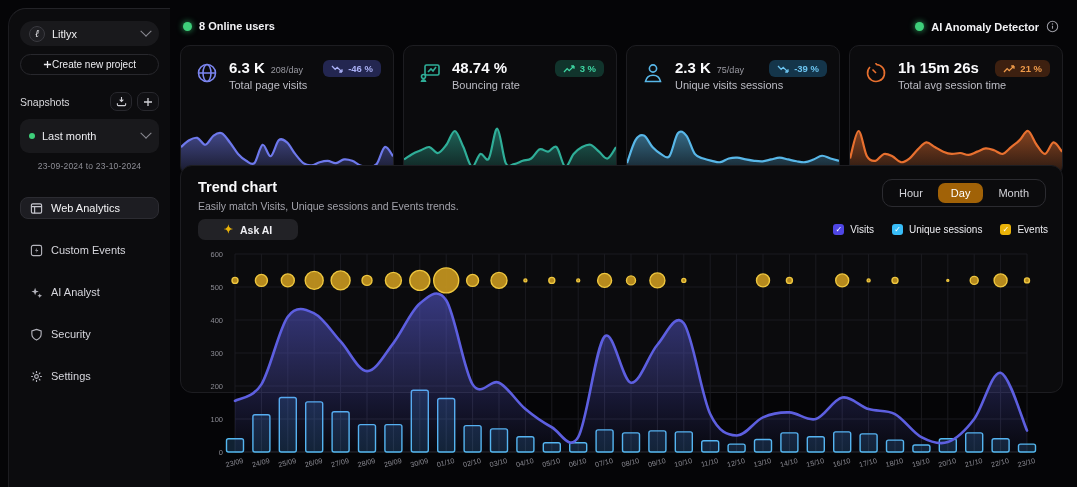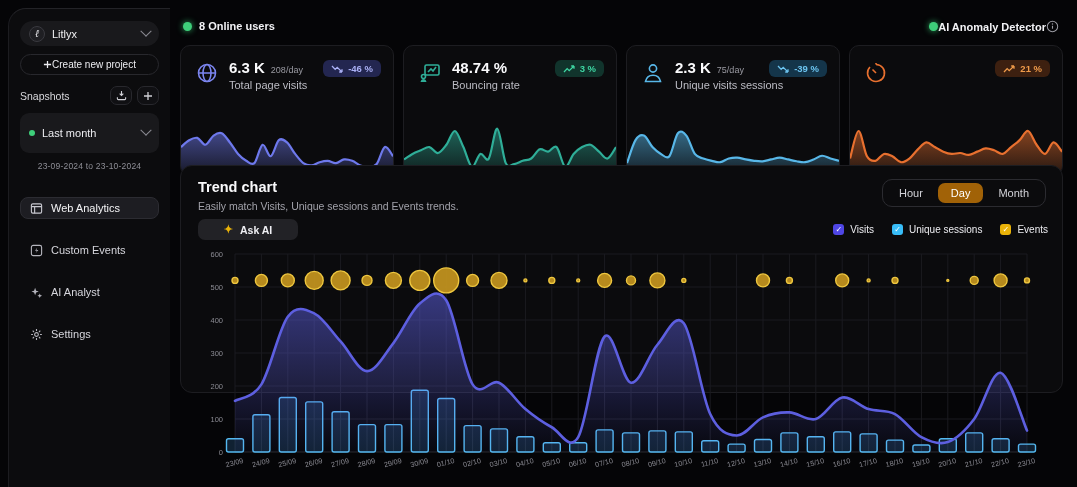--- a/index.html
+++ b/index.html
@@ -13,40 +13,40 @@
     border-left:1px solid #1c1c20; padding:12px 11px; }
   .proj-select { display:flex; align-items:center; gap:7px; height:25px; background:#19191c;
     border-radius:13px; padding:0 9px; cursor:pointer; }
   .proj-logo { width:16px; height:16px; border-radius:50%; background:#1f1f23; border:1px solid #3a3a40;
     color:#e8e8ec; font-size:10px; display:flex; align-items:center; justify-content:center; font-style:italic; }
   .proj-name { font-size:11px; color:#f0f0f2; flex:1; }
   .chev { width:8px; height:8px; border-right:1.5px solid #8a8a92; border-bottom:1.5px solid #8a8a92;
     transform:rotate(45deg) translate(-2px,-2px); }
   .create-btn { margin-top:8px; height:21px; border:1px solid #28282d; border-radius:11px;
     display:flex; align-items:center; justify-content:center; color:#ececf0; font-size:10px; cursor:pointer; }
-  .snap-row { margin-top:11px; display:flex; align-items:center; }
+  .snap-row { margin-top:17px; display:flex; align-items:center; }
   .snap-label { font-size:10.5px; color:#d8d8dc; flex:1; }
   .icon-btn { width:22px; height:19px; border:1px solid #28282d; border-radius:7px; margin-left:5px;
     display:flex; align-items:center; justify-content:center; color:#d0d0d6; cursor:pointer; background:#101013; }
-  .snap-select { margin-top:8px; height:40px; background:#19191c; border-radius:9px; display:flex;
+  .snap-select { margin-top:8px; height:34px; background:#19191c; border-radius:9px; display:flex;
     align-items:center; gap:7px; padding:0 9px; cursor:pointer; }
   .dot { width:7px; height:7px; border-radius:50%; background:#3ecf7a; }
   .snap-value { flex:1; font-size:11px; color:#ececf0; }
   .date-range { margin-top:8px; text-align:center; font-size:8.5px; color:#8e8e96; letter-spacing:.2px; }
   .nav { margin-top:26px; display:flex; flex-direction:column; gap:20px; }
   .nav-item { display:flex; align-items:center; gap:8px; height:22px; padding:0 8px; border-radius:8px;
     color:#d6d6dc; font-size:11px; cursor:pointer; border:1px solid transparent; }
   .nav-item.active { background:#1d1d22; border-color:#2c2c32; color:#f4f4f6; }
   .nav-ic { width:14px; height:14px; display:flex; align-items:center; justify-content:center; color:#b4b4bc; }
 
   
   .online { position:absolute; left:183px; top:20px; display:flex; align-items:center; gap:7px; }
   .online .dot, .anomaly .dot { width:9px; height:9px; box-shadow:0 0 6px #2faa63; }
   .online-label { font-size:11px; font-weight:bold; color:#f2f2f5; }
-  .anomaly { position:absolute; right:18px; top:20px; display:flex; align-items:center; gap:0; }
+  .anomaly { position:absolute; right:18px; top:20px; display:flex; align-items:center; gap:7px; }
   .anomaly-label { font-size:11px; font-weight:bold; color:#f2f2f5; }
 
   
   .cards { position:absolute; left:180px; top:45px; width:883px; height:131px; display:flex; gap:9px; }
   .card { flex:1; position:relative; background:#0b0b0d; border:1px solid #1d1d21; border-radius:10px; overflow:hidden; }
   .card-head { position:absolute; left:14px; top:13px; display:flex; gap:10px; }
   .card-ic { width:24px; height:24px; margin-top:2px; }
   .card-val-row { display:flex; align-items:baseline; gap:6px; }
   .card-value { font-size:15px; font-weight:bold; color:#fafafc; }
   .card-perday { font-size:9px; color:#9a9aa2; }
@@ -137,20 +137,28 @@
           <svg width="13" height="13" viewBox="0 0 14 14" fill="#b4b4bc">
               <path d="M5.5 2 6.6 5 9.5 6 6.6 7 5.5 10 4.4 7 1.5 6 4.4 5z"></path>
               <path d="M10.5 8l.7 1.8 1.8.7-1.8.7-.7 1.8-.7-1.8-1.8-.7 1.8-.7z"></path>
             </svg>
         </span>
         <span>AI Analyst</span>
       </div>
       <div class="nav-item">
         <span class="nav-ic">
           <svg width="13" height="13" viewBox="0 0 14 14" fill="none" stroke="#b4b4bc" stroke-width="1.2">
+              <path d="M7 1.5 12 3.2v3.5c0 3-2.2 5-5 6.3-2.8-1.3-5-3.3-5-6.3V3.2z"></path>
+            </svg>
+        </span>
+        <span>Security</span>
+      </div>
+      <div class="nav-item">
+        <span class="nav-ic">
+          <svg width="13" height="13" viewBox="0 0 14 14" fill="none" stroke="#b4b4bc" stroke-width="1.2">
               <circle cx="7" cy="7" r="2"></circle>
               <path d="M7 1.2v2M7 10.8v2M1.2 7h2M10.8 7h2M2.9 2.9l1.4 1.4M9.7 9.7l1.4 1.4M11.1 2.9 9.7 4.3M4.3 9.7l-1.4 1.4"></path>
             </svg>
         </span>
         <span>Settings</span>
       </div>
     </div>
   </div>
 
   <div class="online">
@@ -268,20 +276,27 @@
         </svg>
     </div>
 
     <div class="card">
       <div class="card-head">
         <svg class="card-ic" viewBox="0 0 24 24" fill="none" stroke="#e8702f" stroke-width="1.6">
             <path d="M12 3.5a8.5 8.5 0 1 1-6 2.5"></path>
             <path d="M12 12 8.5 8.5"></path>
             <path d="M12 3.5V2"></path>
           </svg>
+        <div>
+          <div class="card-val-row">
+            <span class="card-value">1h 15m 26s</span>
+            <span class="card-perday"></span>
+          </div>
+          <div class="card-label">Total avg session time</div>
+        </div>
       </div>
       <div class="badge" style="background:#3d2010;color:#f09b4a;">
         <svg width="12" height="8" viewBox="0 0 12 8">
             <path d="M1 7l3.2-3.4 2 2L11 1M11 1v2.8M11 1H8.2" fill="none" stroke="#f09b4a" stroke-width="1.3"></path>
           </svg>
         <span>21 %</span>
       </div>
       <svg class="spark" id="spark3" viewBox="0 0 100 40" preserveAspectRatio="none">
           <defs>
             <linearGradient id="sg3" x1="0" y1="0" x2="0" y2="1">

